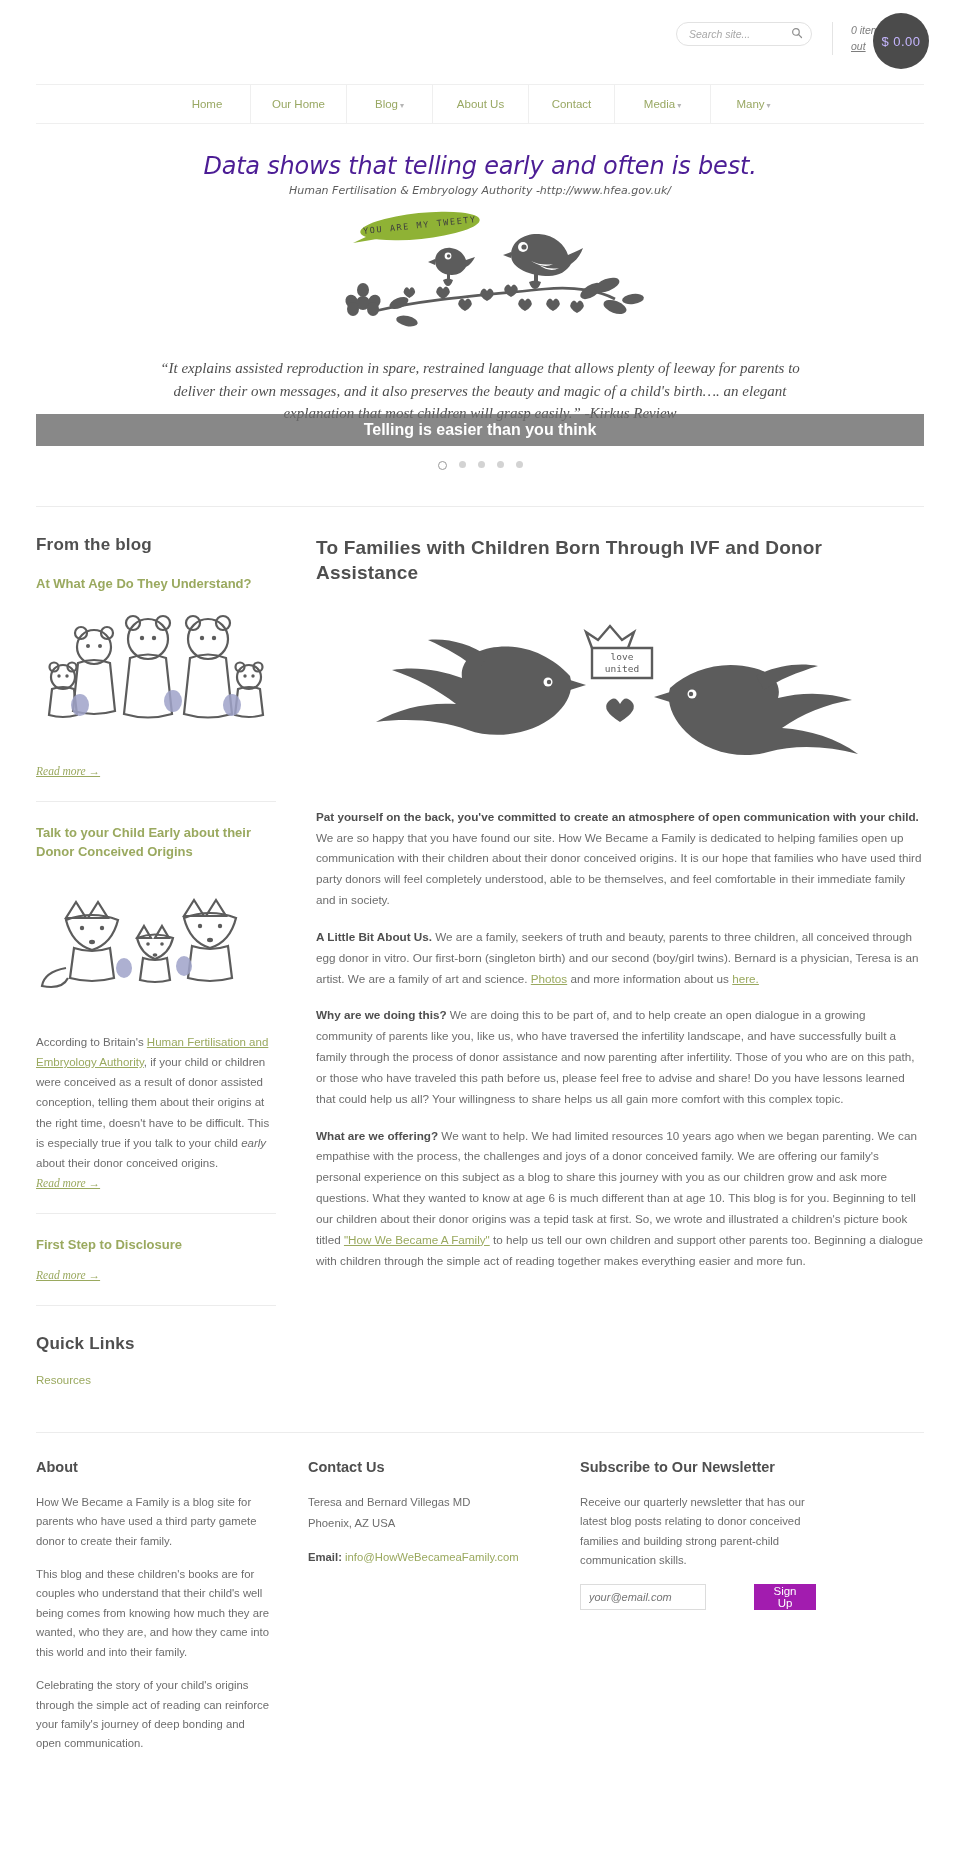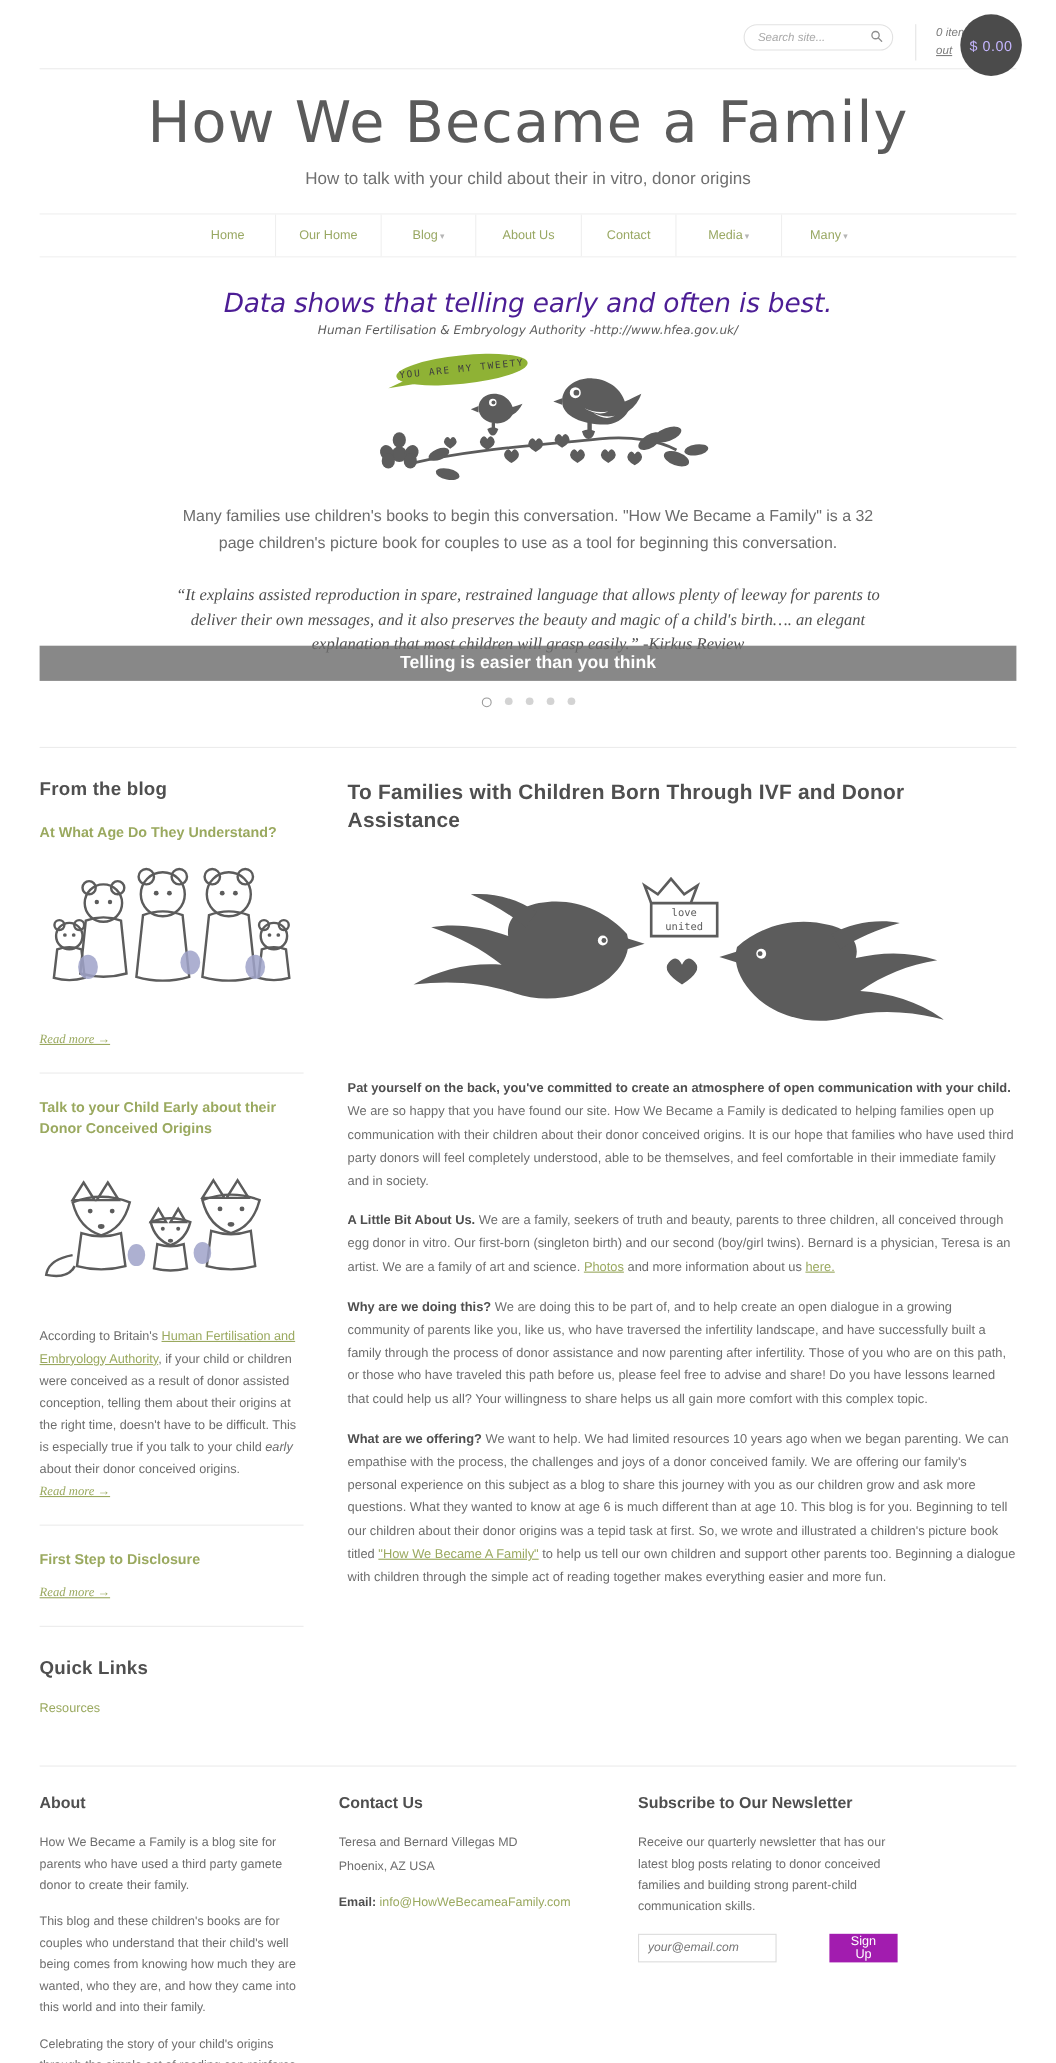--- a/index.html
+++ b/index.html
@@ -294,24 +294,20 @@
 
     <div class="cart">
       <span>0 items</span><span> - </span><a>Check out</a>
     </div>
 
     <div class="cart-badge">
       <span>$ 0.00</span>
     </div>
   </div>
 
-  <div class="masthead">
-    <div class="logo">How We Became a Family</div>
-    <div class="tagline">How to talk with your child about their in vitro, donor origins</div>
-  </div>
 
   <nav class="mainnav">
     <div class="nav-item">
       <span>Home</span>
     </div>
     <div class="nav-item wide">
       <span>Our Home</span>
     </div>
     <div class="nav-item">
       <span>Blog</span><span class="caret">▾</span>
@@ -383,21 +379,20 @@
           <ellipse cx="84" cy="100" rx="10" ry="5" transform="rotate(-22 84 100)"></ellipse>
           <ellipse cx="92" cy="118" rx="11" ry="5" transform="rotate(12 92 118)"></ellipse>
           <ellipse cx="276" cy="88" rx="12" ry="6" transform="rotate(-32 276 88)"></ellipse>
           <ellipse cx="292" cy="82" rx="13" ry="6" transform="rotate(-20 292 82)"></ellipse>
           <ellipse cx="300" cy="104" rx="12" ry="6" transform="rotate(20 300 104)"></ellipse>
           <ellipse cx="318" cy="96" rx="11" ry="5" transform="rotate(-8 318 96)"></ellipse>
         </g>
       </svg>
     </div>
 
-    <p class="lede">Many families use children's books to begin this conversation. "How We Became a Family" is a 32 page children's picture book for couples to use as a tool for beginning this conversation.</p>
     <blockquote>“It explains assisted reproduction in spare, restrained language that allows plenty of leeway for parents to deliver their own messages, and it also preserves the beauty and magic of a child's birth…. an elegant explanation that most children will grasp easily.” -Kirkus Review</blockquote>
 
     <div class="caption-bar">
       <span>Telling is easier than you think</span>
     </div>
 
     <div class="dots">
       <span class="dot active"></span>
       <span class="dot"></span>
       <span class="dot"></span>

